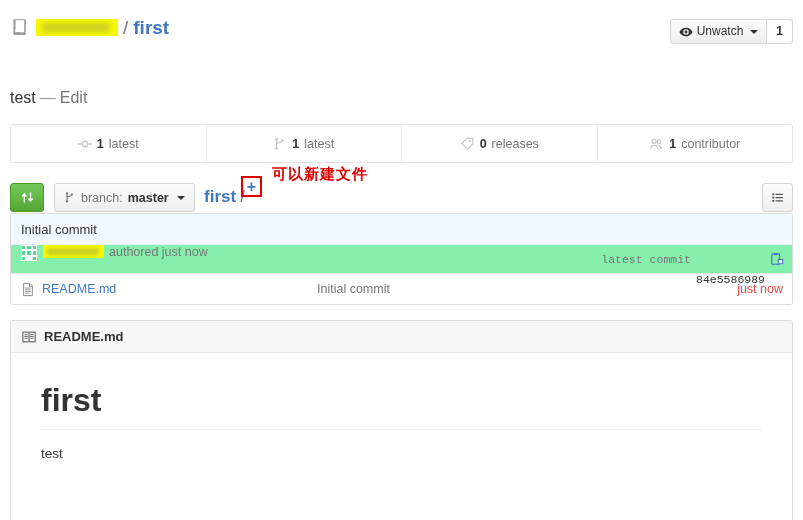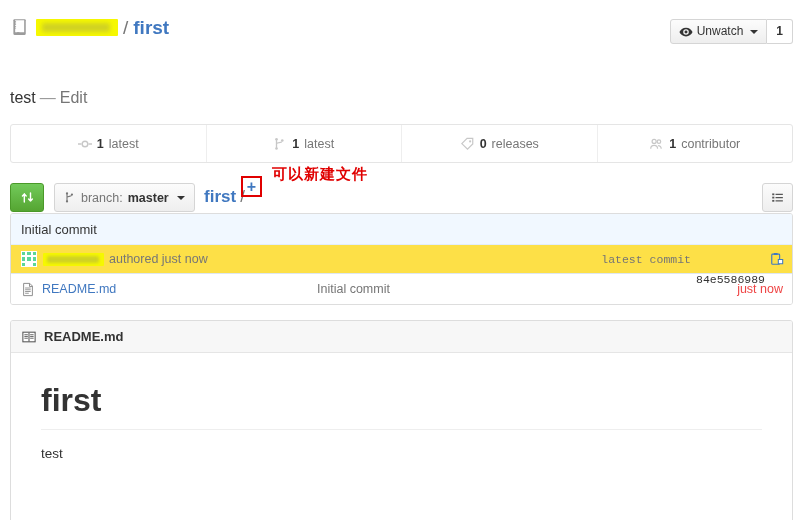--- a/index.html
+++ b/index.html
@@ -259,25 +259,25 @@
   }
   .commit-title {
     background: #f1f8ff;
     border-bottom: 1px solid #e2eefb;
     padding: 7px 10px 6px 10px;
     font-size: 13px;
     color: #333;
     line-height: 17px;
   }
   .commit-meta {
-    background: #fde047;
+    background: #86efac;
     border-bottom: 1px solid #dfe7ef;
     height: 28px;
     display: flex;
-    align-items: center;
+    align-items: flex-start;
     padding: 0 8px 0 10px;
     position: relative;
   }
   .avatar {
     width: 16px; height: 16px;
     margin-right: 6px;
     display: block;
     flex: 0 0 auto;
   }
   .redacted-author {

